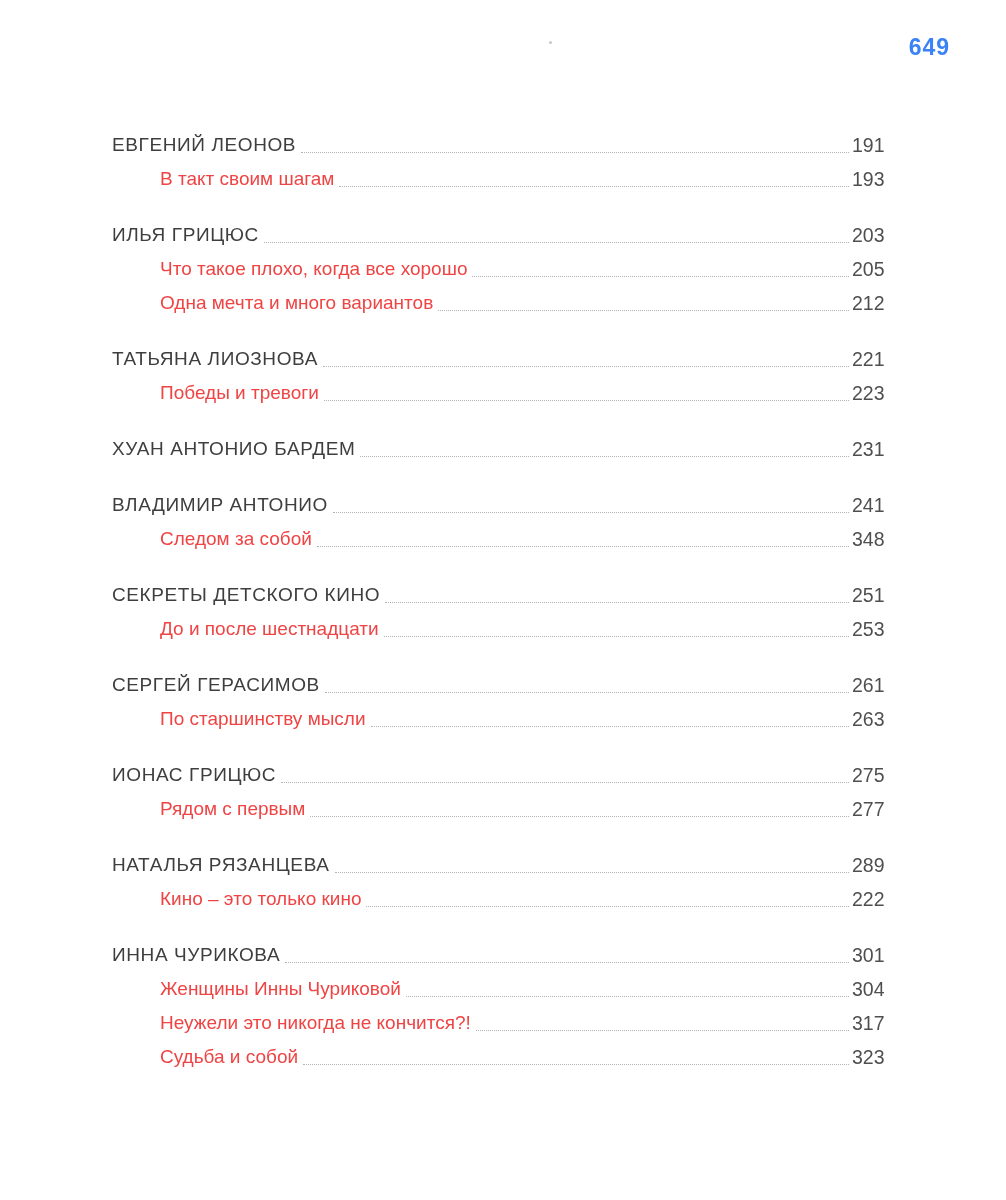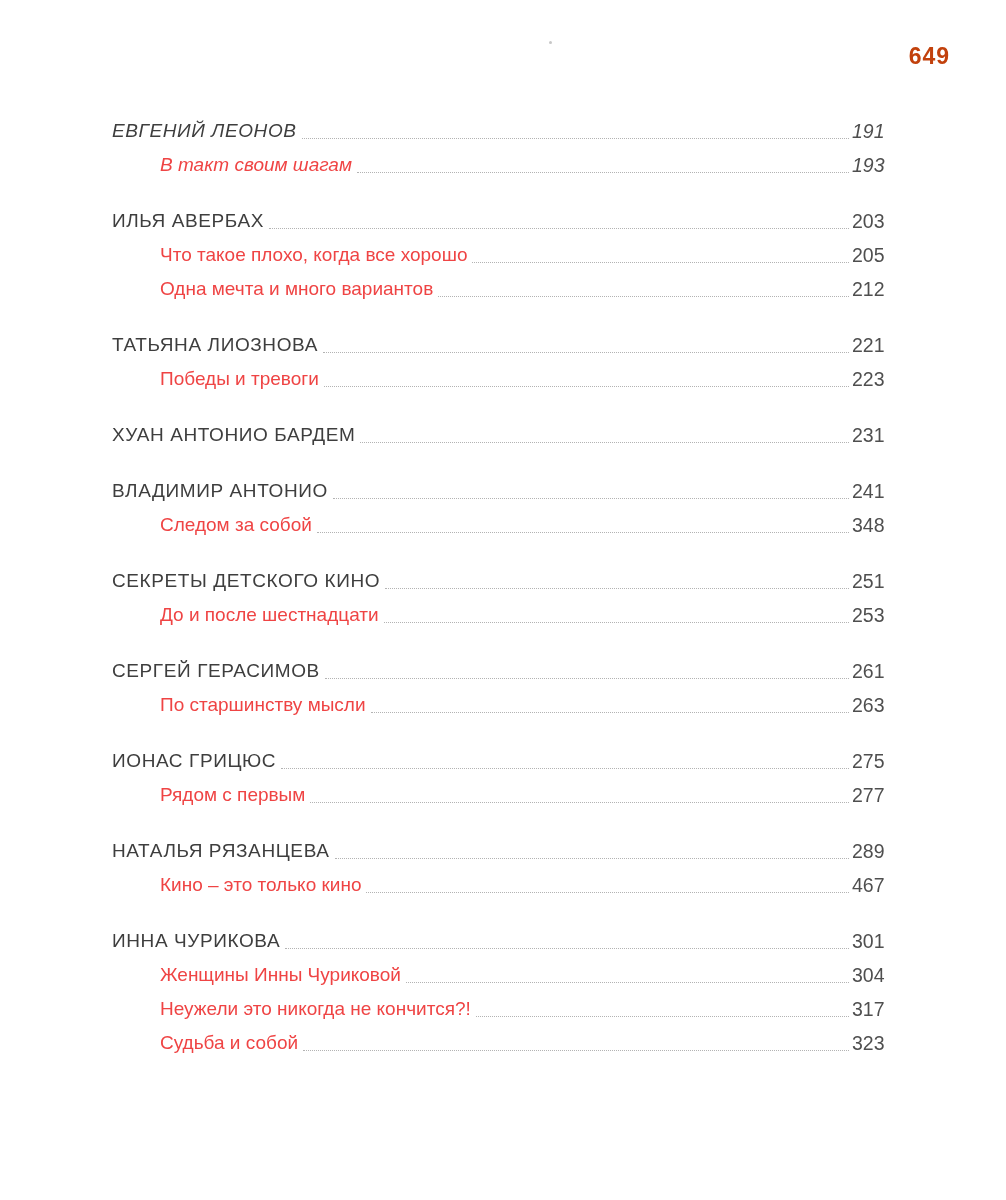--- a/index.html
+++ b/index.html
@@ -9,26 +9,26 @@
   }
   body {
     width: 1006px;
     height: 1200px;
     position: relative;
     font-family: "Liberation Sans", "DejaVu Sans", sans-serif;
     overflow: hidden;
   }
   .page-number-top {
     position: absolute;
-    top: 43px;
+    top: 34px;
     right: 56px;
     font-size: 23px;
     font-weight: bold;
     letter-spacing: 1px;
-    color: #c2410c;
+    color: #3b82f6;
   }
   .scan-dot {
     position: absolute;
     left: 549px;
     top: 41px;
     width: 3px;
     height: 3px;
     border-radius: 50%;
     background: #999999;
     opacity: 0.55;
@@ -36,22 +36,21 @@
   .toc {
     position: absolute;
     top: 114px;
     left: 112px;
     right: 116px;
   }
   .toc-section {
     margin-top: 22px;
   }
   .toc-section:first-child {
-    margin-top: 0;
-    font-style: italic;
+    margin-top: 14px;
   }
   .toc-row {
     display: flex;
     align-items: center;
     height: 34px;
   }
   .toc-row .title {
     white-space: nowrap;
     font-size: 19px;
     color: #454545;
@@ -97,21 +96,21 @@
         <span class="pagenum">191</span>
       </div>
       <div class="toc-row entry-row">
         <span class="title">В такт своим шагам</span>
         <span class="leader"></span>
         <span class="pagenum">193</span>
       </div>
     </div>
     <div class="toc-section">
       <div class="toc-row header-row">
-        <span class="title">ИЛЬЯ АВЕРБАХ</span>
+        <span class="title">ИЛЬЯ ГРИЦЮС</span>
         <span class="leader"></span>
         <span class="pagenum">203</span>
       </div>
       <div class="toc-row entry-row">
         <span class="title">Что такое плохо, когда все хорошо</span>
         <span class="leader"></span>
         <span class="pagenum">205</span>
       </div>
       <div class="toc-row entry-row">
         <span class="title">Одна мечта и много вариантов</span>
@@ -188,21 +187,21 @@
     </div>
     <div class="toc-section">
       <div class="toc-row header-row">
         <span class="title">НАТАЛЬЯ РЯЗАНЦЕВА</span>
         <span class="leader"></span>
         <span class="pagenum">289</span>
       </div>
       <div class="toc-row entry-row">
         <span class="title">Кино – это только кино</span>
         <span class="leader"></span>
-        <span class="pagenum">467</span>
+        <span class="pagenum">222</span>
       </div>
     </div>
     <div class="toc-section">
       <div class="toc-row header-row">
         <span class="title">ИННА ЧУРИКОВА</span>
         <span class="leader"></span>
         <span class="pagenum">301</span>
       </div>
       <div class="toc-row entry-row">
         <span class="title">Женщины Инны Чуриковой</span>

